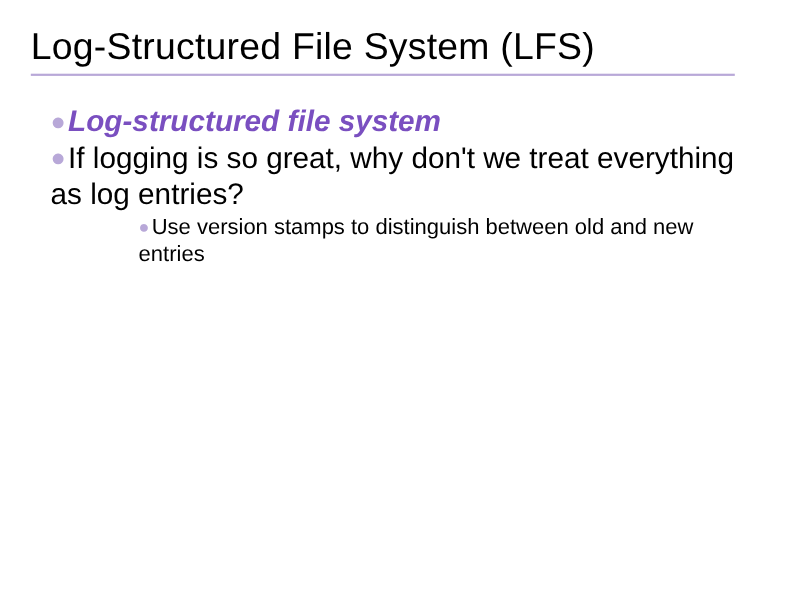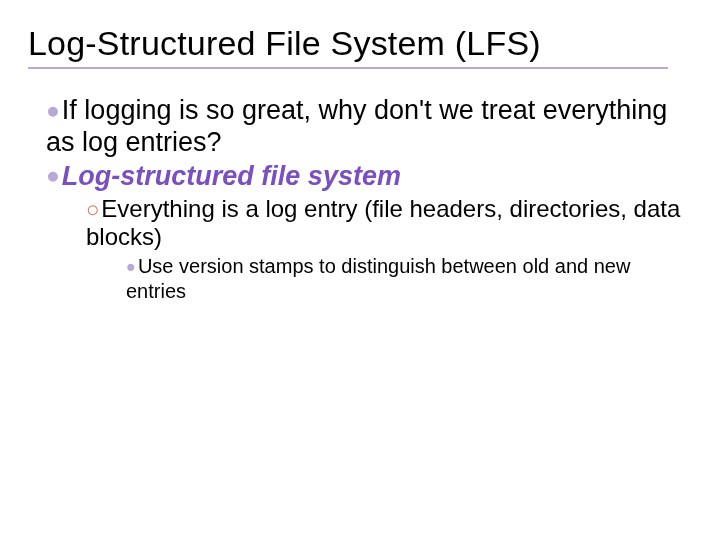--- a/index.html
+++ b/index.html
@@ -73,29 +73,26 @@
 </style>
 </head>
 <body>
 
 <div class="slide">
 
   <h1 class="title">Log-Structured File System (LFS)</h1>
   <hr class="rule">
 
   <p class="lvl1">
+    <span class="bullet-disc">●</span><span class="accent-strong">Log-structured file system</span>
+  </p>
+
+  <p class="lvl1">
     <span class="bullet-disc">●</span><span>If logging is so great, why don't we treat everything as log entries?</span>
   </p>
 
-  <p class="lvl1">
-    <span class="bullet-disc">●</span><span class="accent-strong">Log-structured file system</span>
-  </p>
-
-  <p class="lvl2">
-    <span class="bullet-circle">○</span><span>Everything is a log entry (file headers, directories, data blocks)</span>
-  </p>
 
 
   <p class="lvl3">
     <span class="bullet-disc-sm">●</span><span>Use version stamps to distinguish between old and new entries</span>
   </p>
 
 </div>
 
 </body></html>

